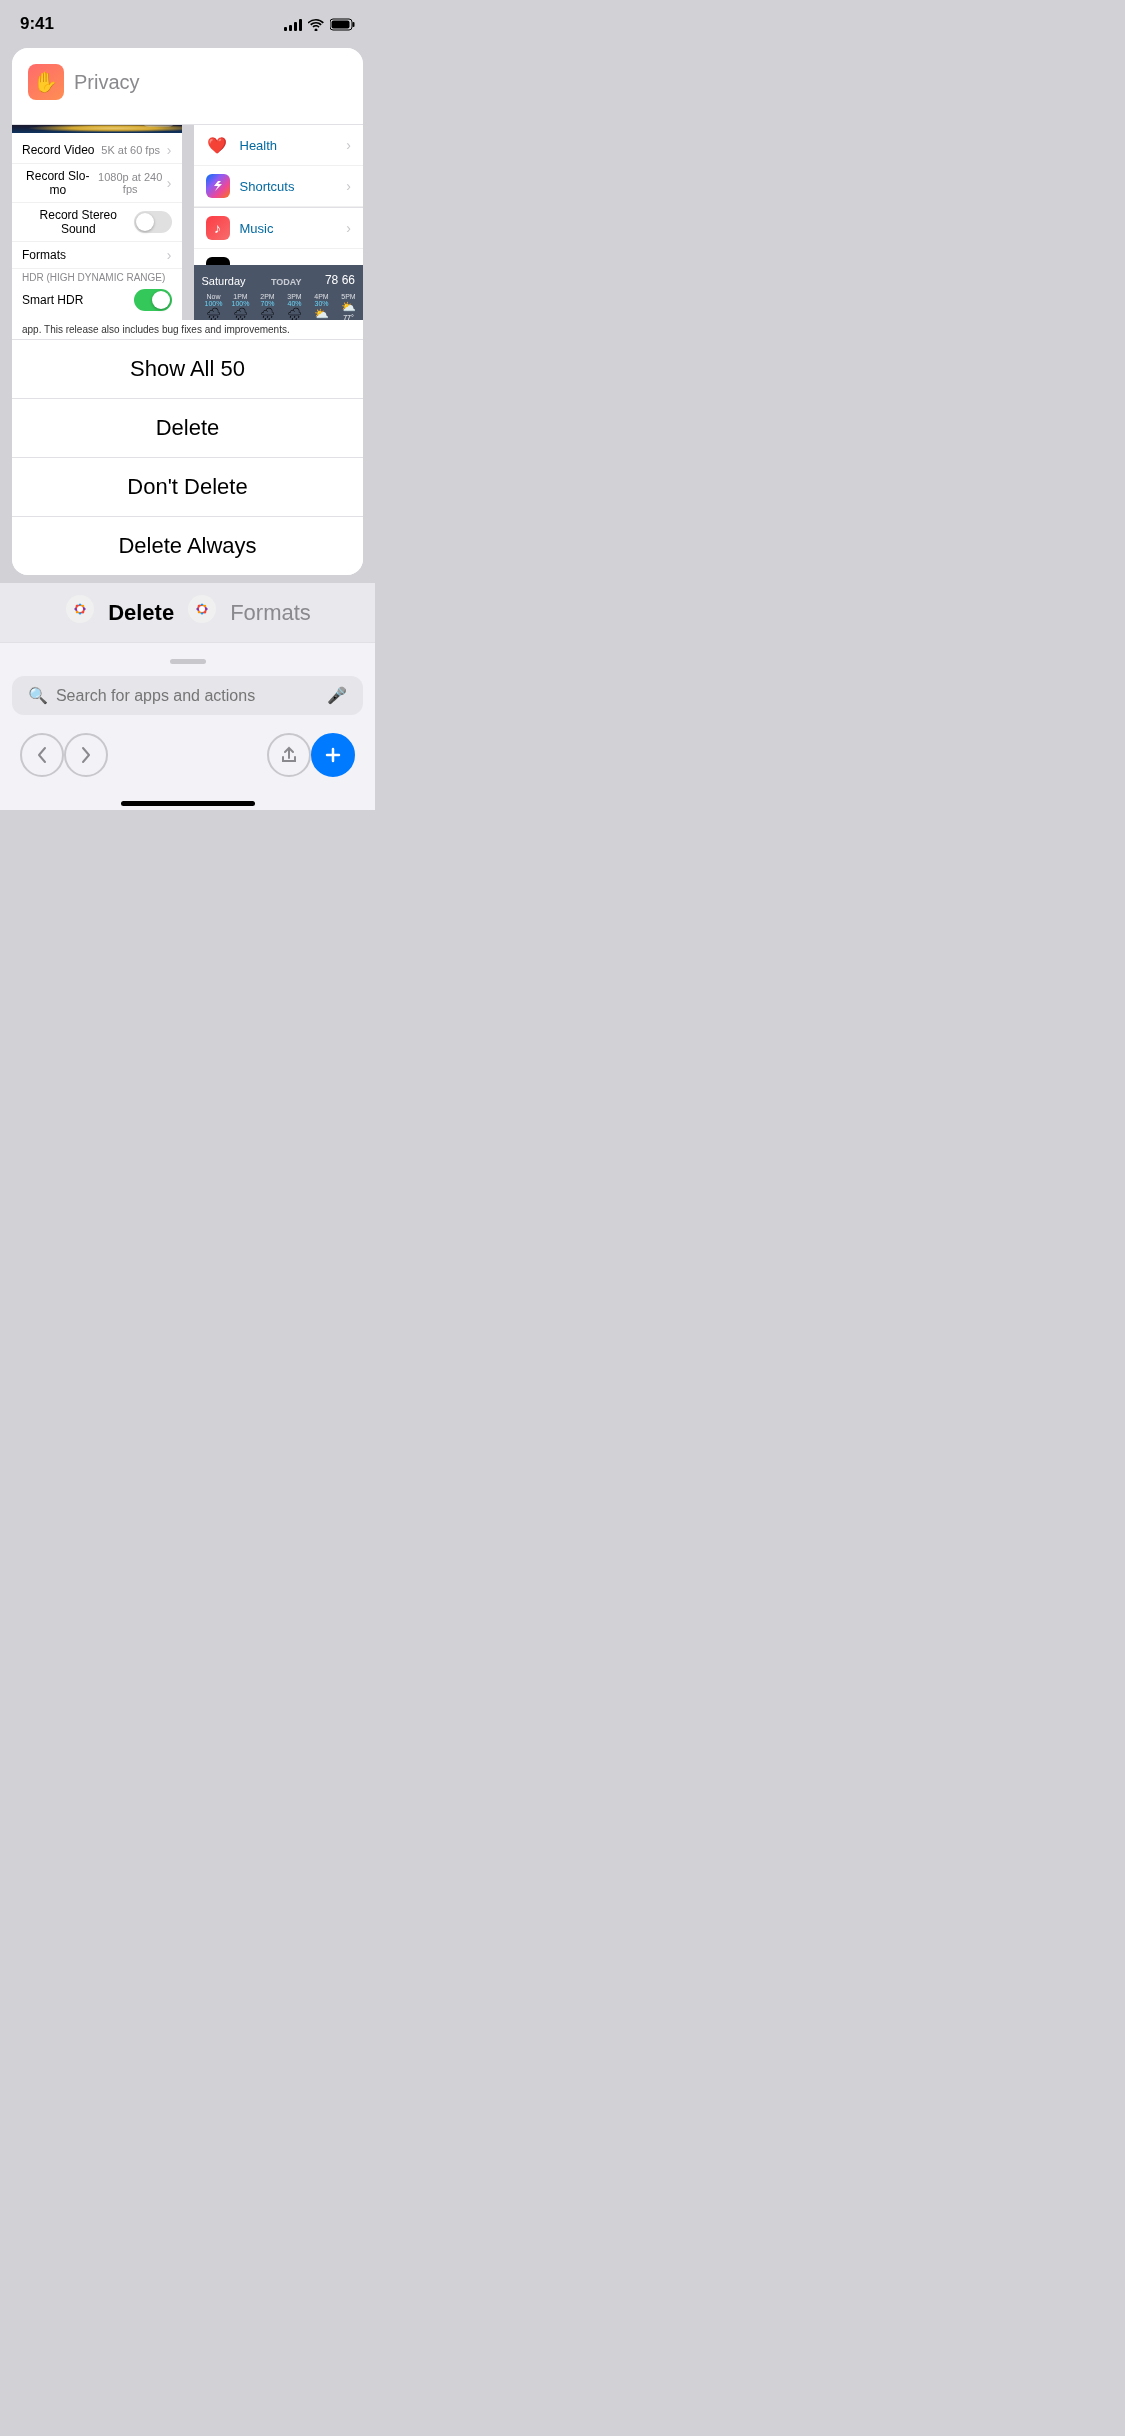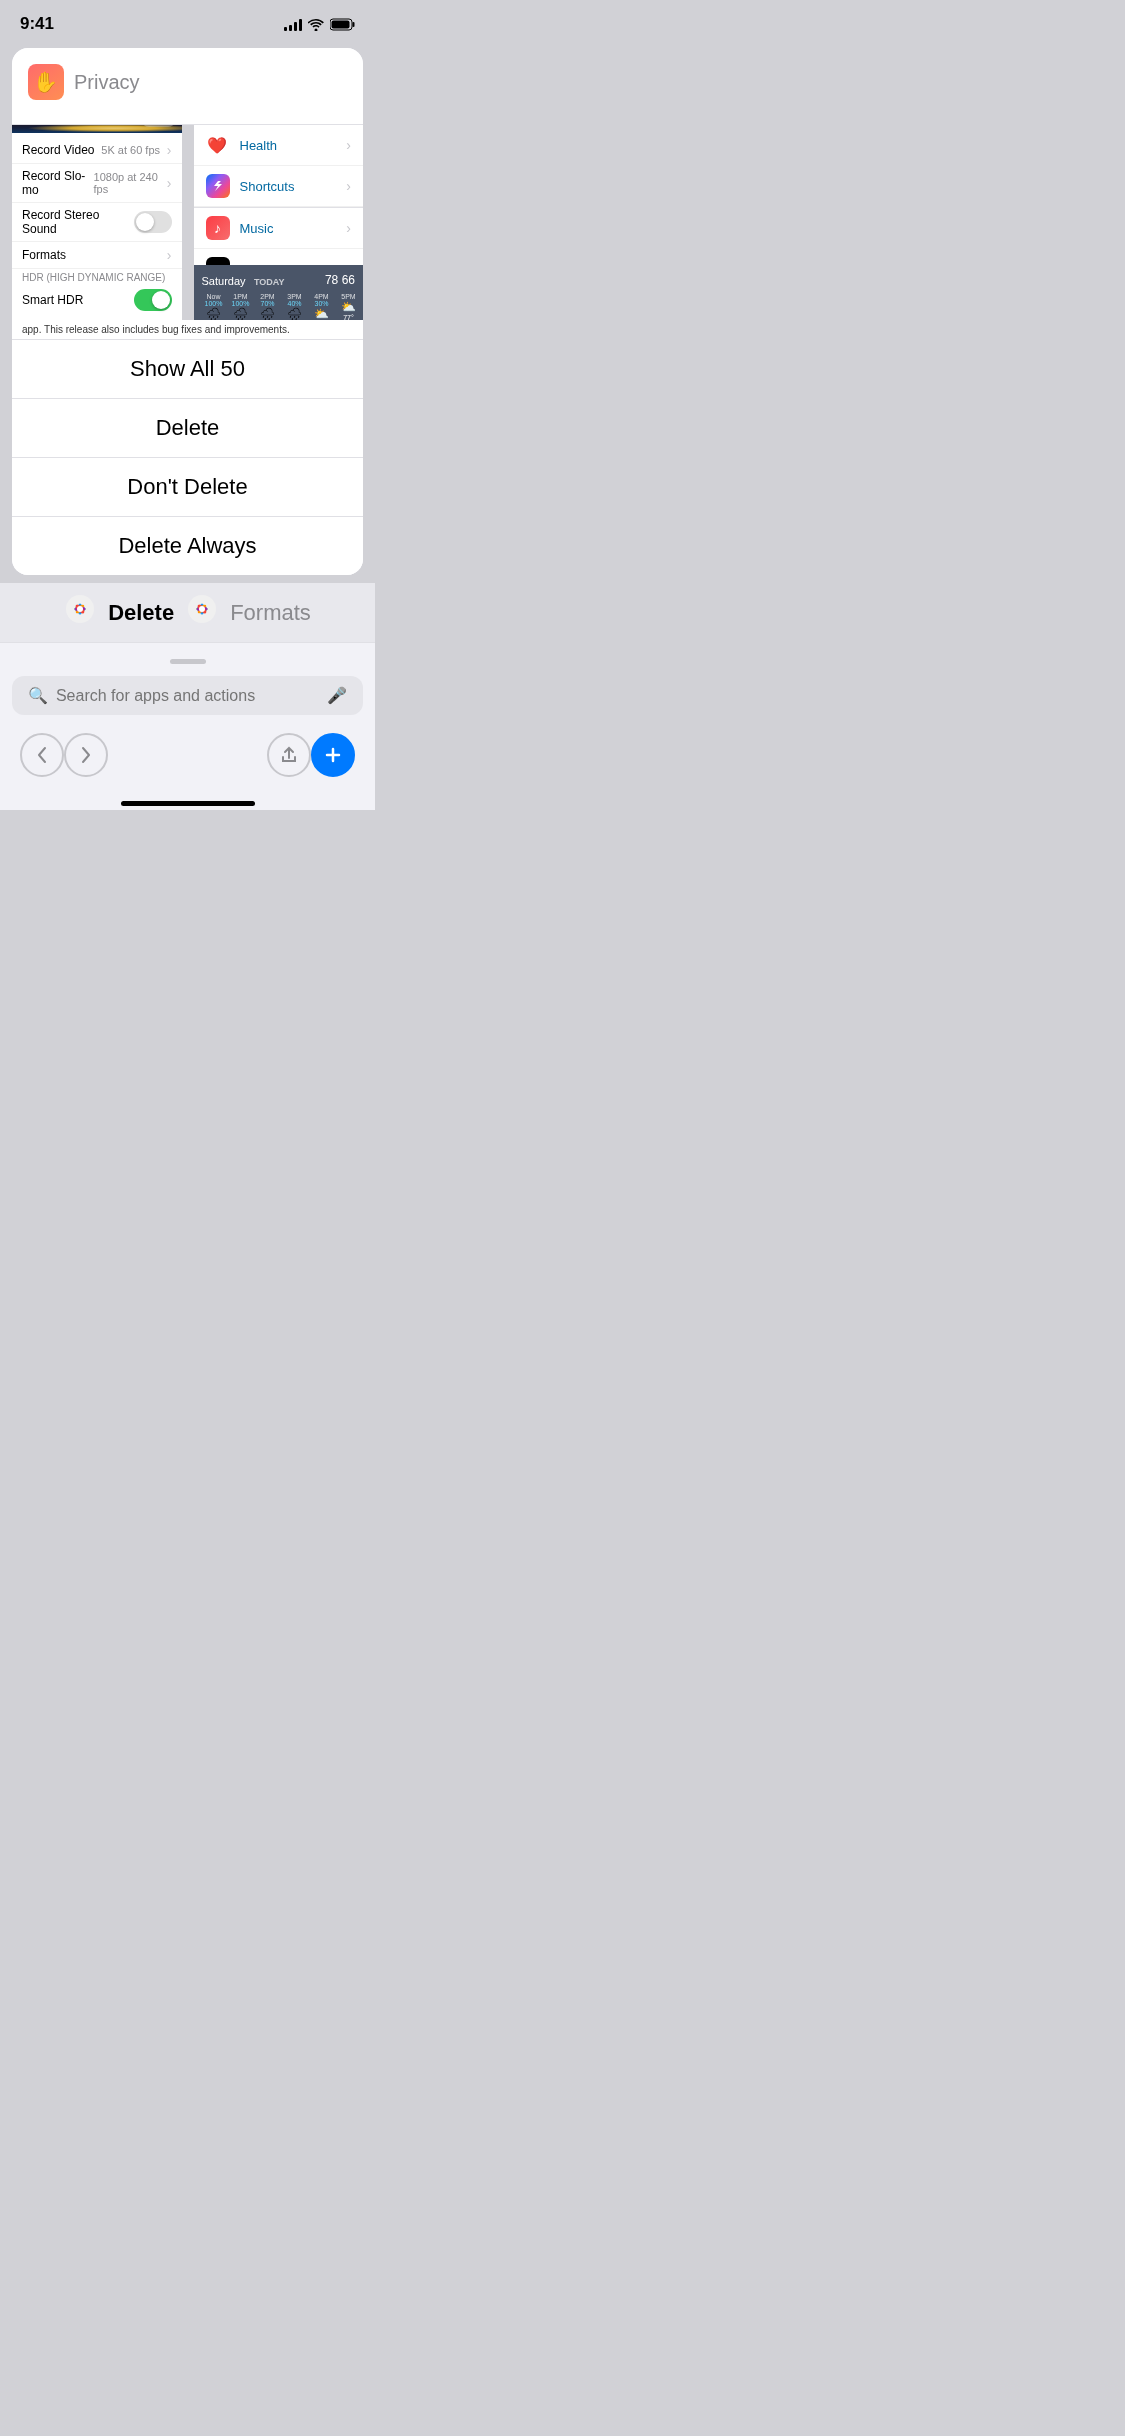--- a/index.html
+++ b/index.html
@@ -139,20 +139,21 @@
       padding: 4px 0;
       font-size: 13px;
     }
 
     .camera-setting-row {
       display: flex;
       justify-content: space-between;
       align-items: center;
       padding: 5px 10px;
       border-bottom: 1px solid #f0f0f0;
+      text-align: center;
     }
     .camera-setting-row:last-child { border-bottom: none; }
 
     .camera-setting-label { color: #000; font-size: 12px; }
     .camera-setting-value { color: #8a8a8e; font-size: 11px; }
 
     .toggle-switch {
       width: 38px;
       height: 22px;
       background: #e0e0e0;
@@ -280,21 +281,21 @@
     }
 
     .weather-day {
       font-size: 11px;
       color: #fff;
       font-weight: 500;
     }
     .weather-today-badge {
       font-size: 9px;
       color: rgba(255,255,255,0.7);
-      margin-left: 4px;
+      margin-left: 21px;
       text-transform: uppercase;
       font-weight: 600;
     }
 
     .weather-temps {
       font-size: 12px;
       color: #fff;
       font-weight: 400;
     }
 

